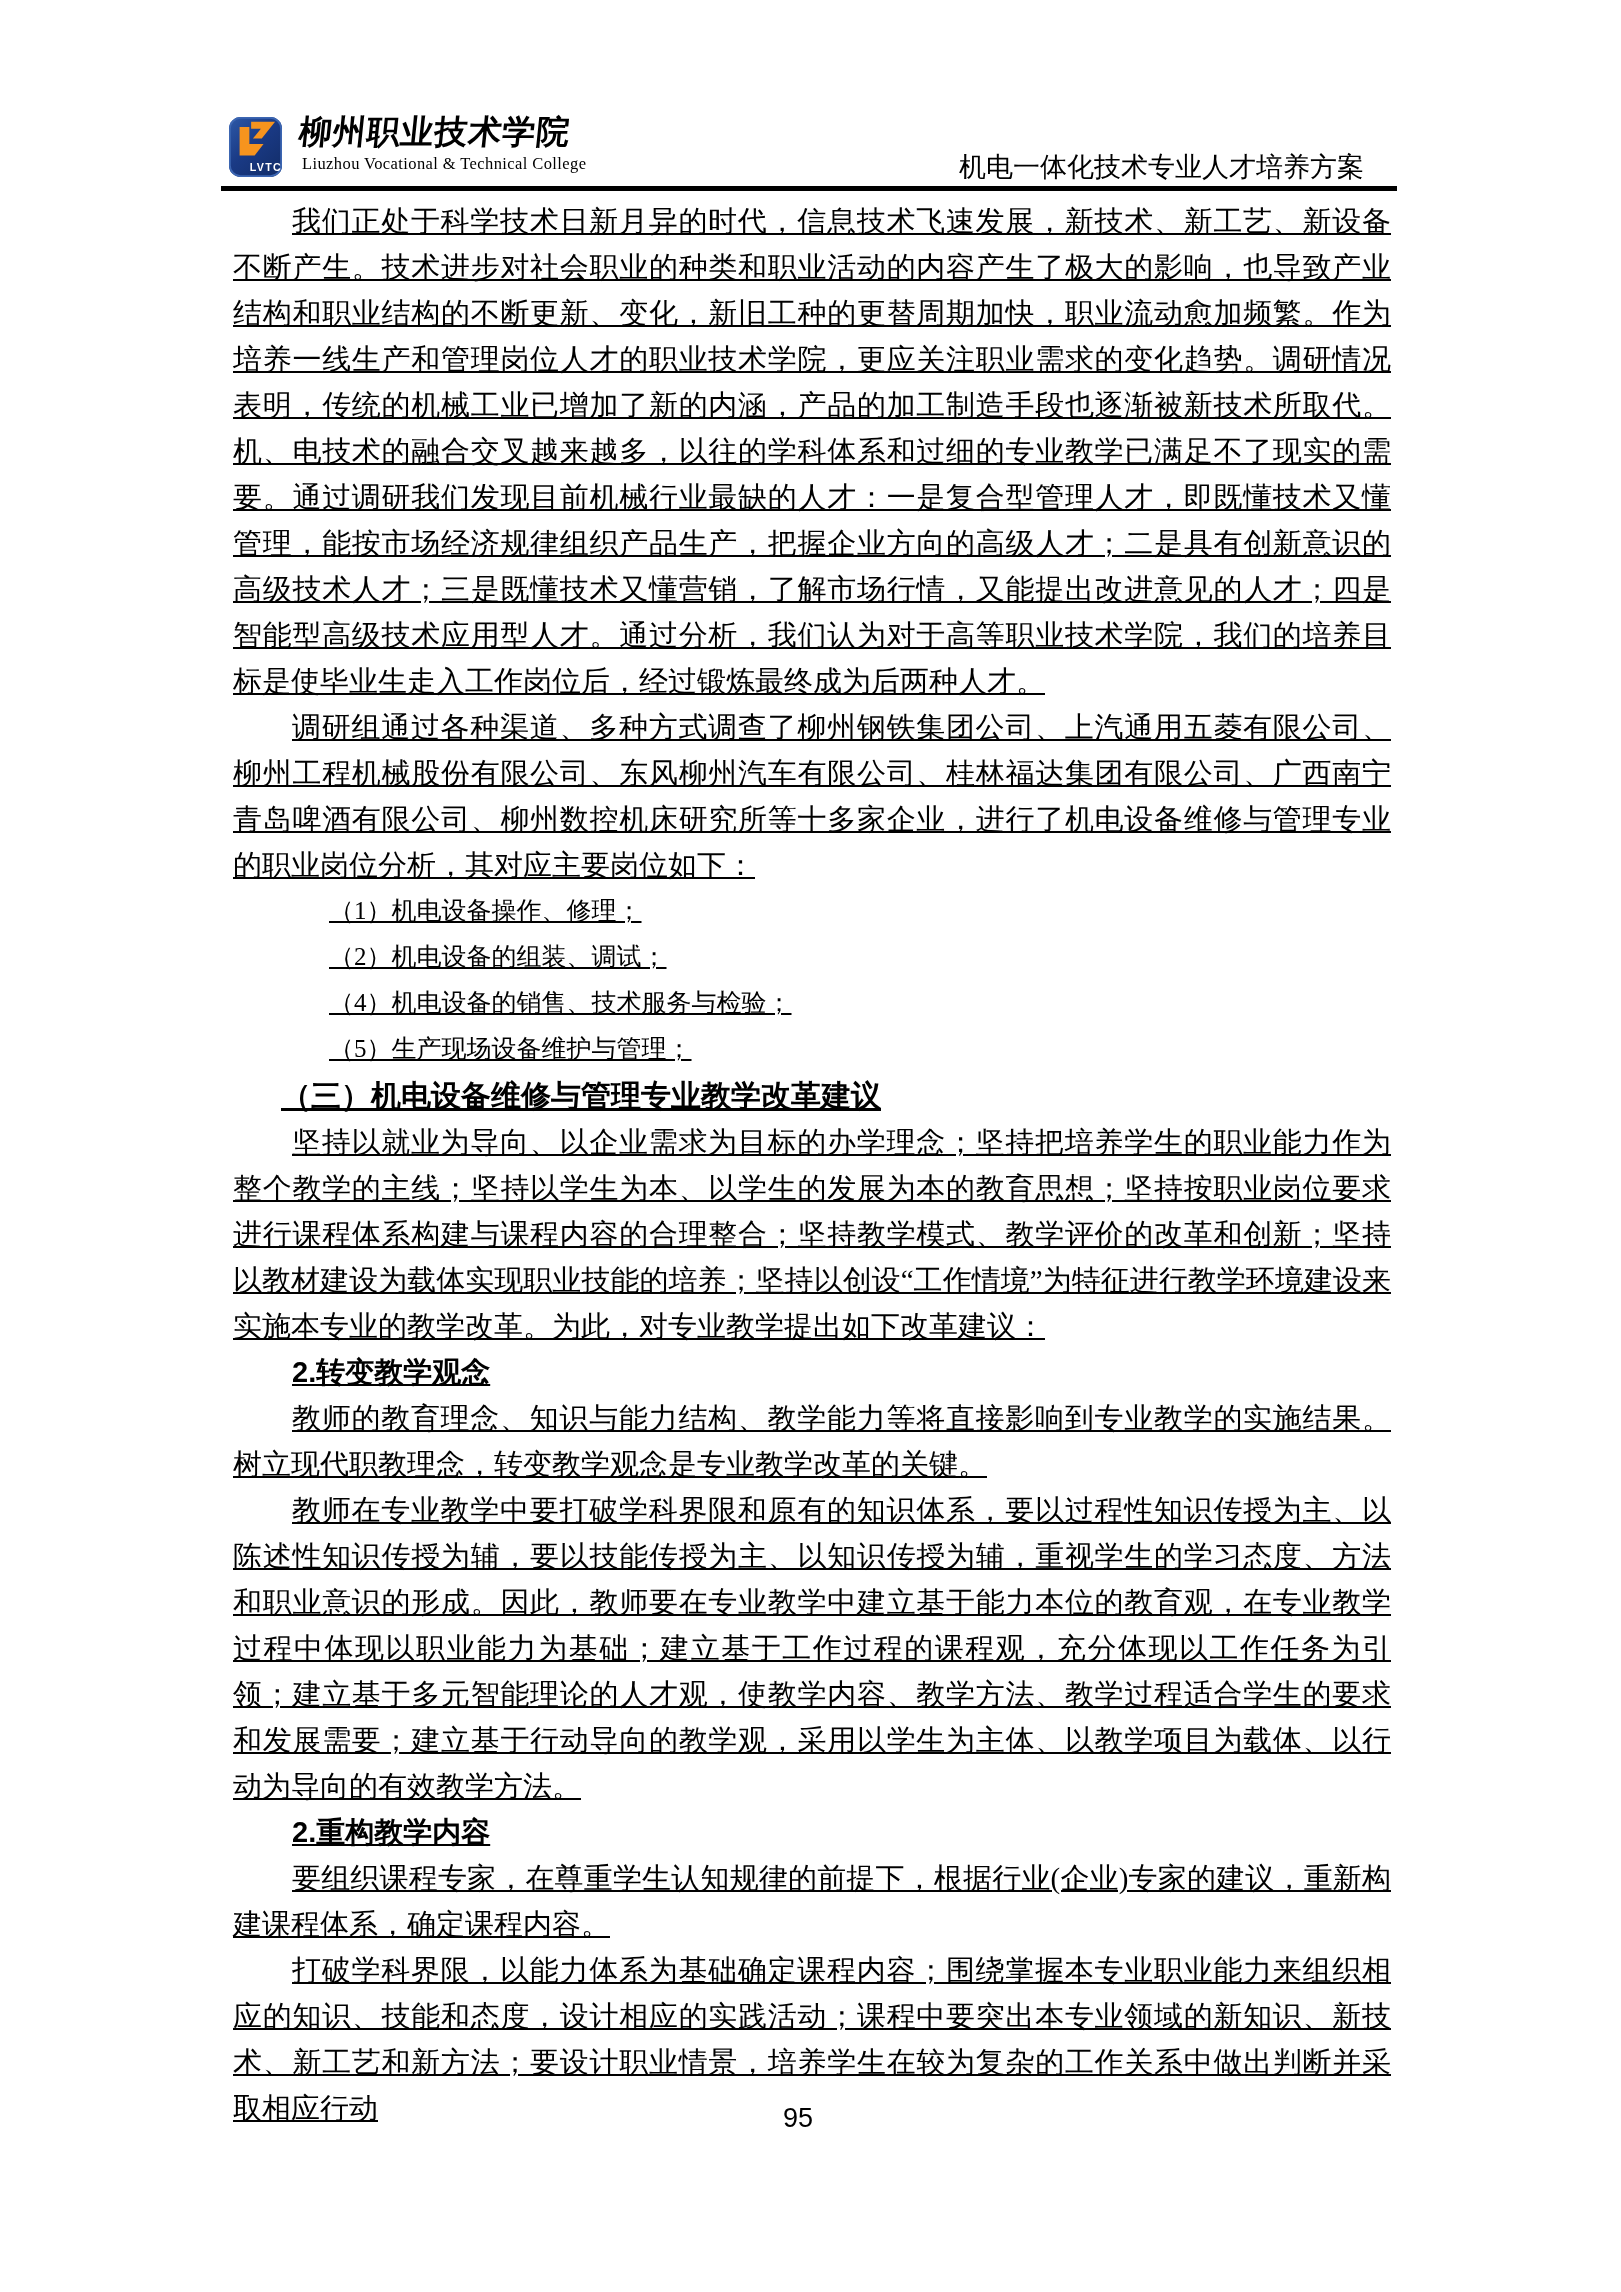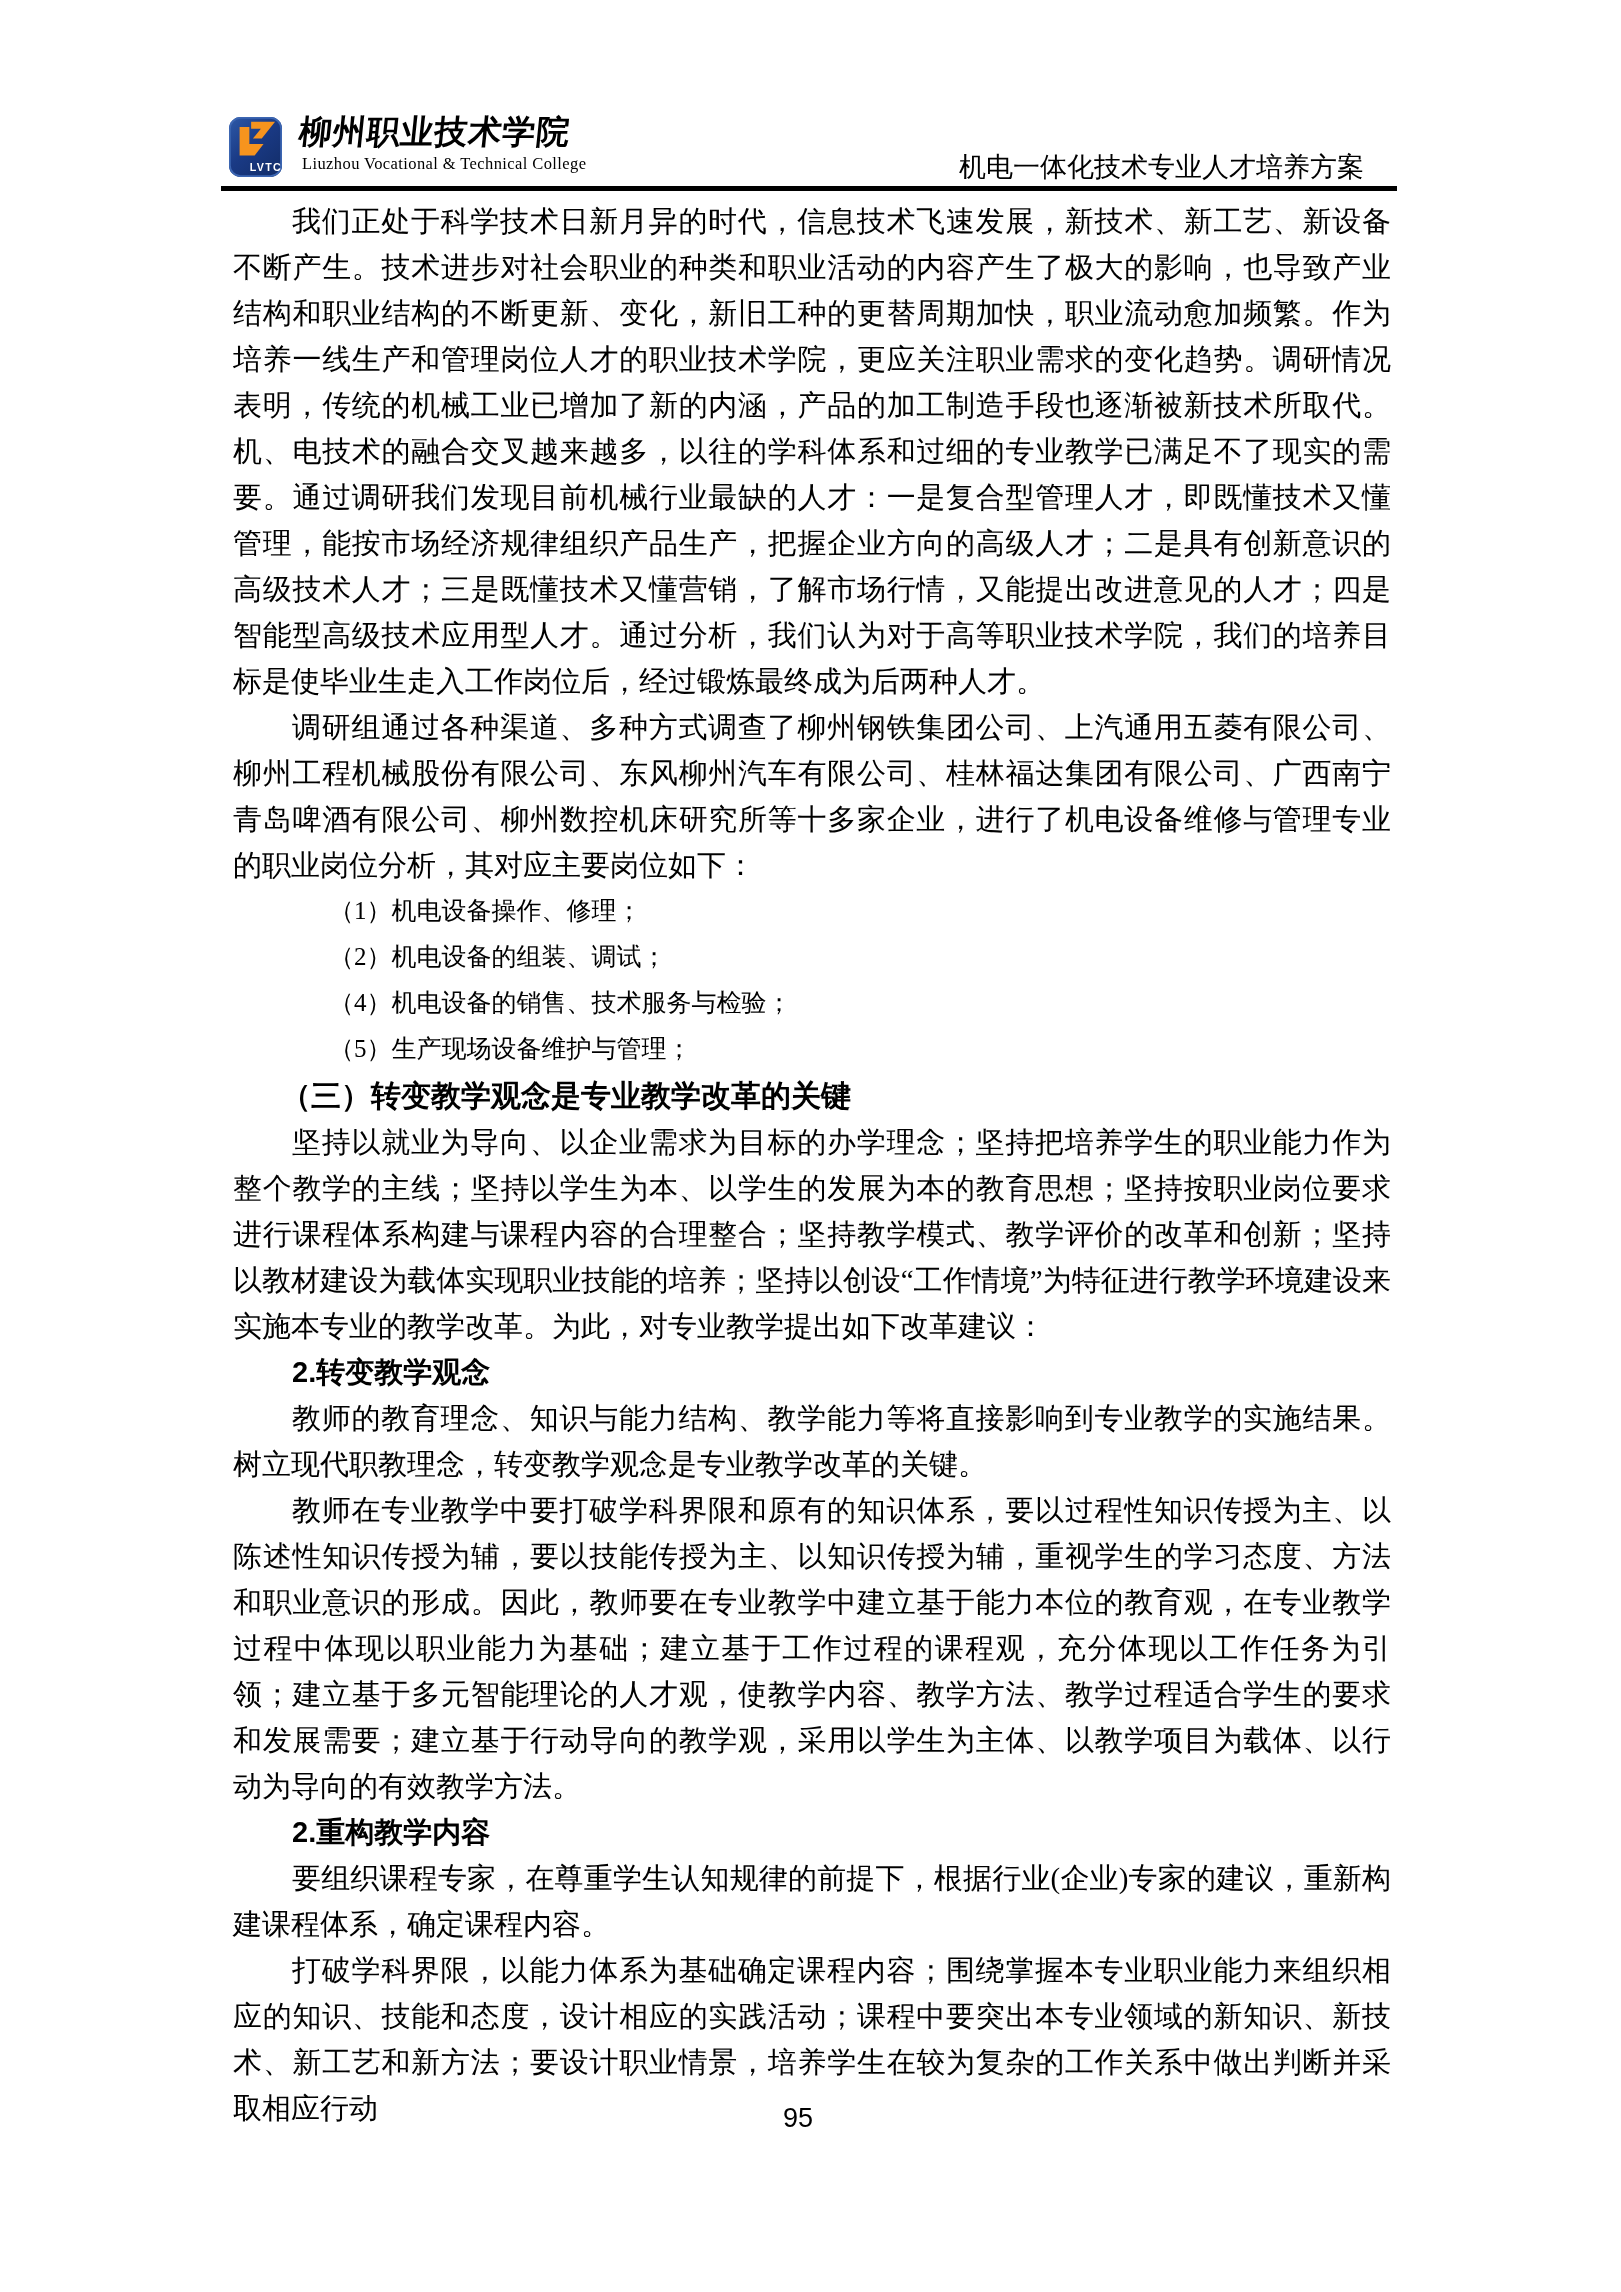--- a/index.html
+++ b/index.html
@@ -54,20 +54,21 @@
   .header-rule {
     position:absolute; left:221px; top:186px;
     width:1176px; height:4.5px;
     background:#000000;
   }
 
   
   .content {
     position:absolute; left:233px; top:198px;
     width:1158px;
+    text-decoration:underline;
   }
   .para {
     margin:0;
     font-size:29px; line-height:46px;
     text-align:justify; text-justify:inter-ideograph;
     text-indent:59px;
   }
   .list-item {
     margin:0;
     font-size:25px; line-height:46px;
@@ -115,21 +116,21 @@
   <div class="doc-title">机电一体化技术专业人才培养方案</div>
   <div class="header-rule"></div>
 
   <div class="content">
     <p class="para">我们正处于科学技术日新月异的时代，信息技术飞速发展，新技术、新工艺、新设备不断产生。技术进步对社会职业的种类和职业活动的内容产生了极大的影响，也导致产业结构和职业结构的不断更新、变化，新旧工种的更替周期加快，职业流动愈加频繁。作为培养一线生产和管理岗位人才的职业技术学院，更应关注职业需求的变化趋势。调研情况表明，传统的机械工业已增加了新的内涵，产品的加工制造手段也逐渐被新技术所取代。机、电技术的融合交叉越来越多，以往的学科体系和过细的专业教学已满足不了现实的需要。通过调研我们发现目前机械行业最缺的人才：一是复合型管理人才，即既懂技术又懂管理，能按市场经济规律组织产品生产，把握企业方向的高级人才；二是具有创新意识的高级技术人才；三是既懂技术又懂营销，了解市场行情，又能提出改进意见的人才；四是智能型高级技术应用型人才。通过分析，我们认为对于高等职业技术学院，我们的培养目标是使毕业生走入工作岗位后，经过锻炼最终成为后两种人才。</p>
     <p class="para">调研组通过各种渠道、多种方式调查了柳州钢铁集团公司、上汽通用五菱有限公司、柳州工程机械股份有限公司、东风柳州汽车有限公司、桂林福达集团有限公司、广西南宁青岛啤酒有限公司、柳州数控机床研究所等十多家企业，进行了机电设备维修与管理专业的职业岗位分析，其对应主要岗位如下：</p>
     <p class="list-item">（1）机电设备操作、修理；</p>
     <p class="list-item">（2）机电设备的组装、调试；</p>
     <p class="list-item">（4）机电设备的销售、技术服务与检验；</p>
     <p class="list-item">（5）生产现场设备维护与管理；</p>
-    <p class="heading-3">（三）转变教学观念是专业教学改革的关键</p>
+    <p class="heading-3">（三）机电设备维修与管理专业教学改革建议</p>
     <p class="para">坚持以就业为导向、以企业需求为目标的办学理念；坚持把培养学生的职业能力作为整个教学的主线；坚持以学生为本、以学生的发展为本的教育思想；坚持按职业岗位要求进行课程体系构建与课程内容的合理整合；坚持教学模式、教学评价的改革和创新；坚持以教材建设为载体实现职业技能的培养；坚持以创设“工作情境”为特征进行教学环境建设来实施本专业的教学改革。为此，对专业教学提出如下改革建议：</p>
     <p class="subhead">2.转变教学观念</p>
     <p class="para">教师的教育理念、知识与能力结构、教学能力等将直接影响到专业教学的实施结果。树立现代职教理念，转变教学观念是专业教学改革的关键。</p>
     <p class="para">教师在专业教学中要打破学科界限和原有的知识体系，要以过程性知识传授为主、以陈述性知识传授为辅，要以技能传授为主、以知识传授为辅，重视学生的学习态度、方法和职业意识的形成。因此，教师要在专业教学中建立基于能力本位的教育观，在专业教学过程中体现以职业能力为基础；建立基于工作过程的课程观，充分体现以工作任务为引领；建立基于多元智能理论的人才观，使教学内容、教学方法、教学过程适合学生的要求和发展需要；建立基于行动导向的教学观，采用以学生为主体、以教学项目为载体、以行动为导向的有效教学方法。</p>
     <p class="subhead">2.重构教学内容</p>
     <p class="para">要组织课程专家，在尊重学生认知规律的前提下，根据行业(企业)专家的建议，重新构建课程体系，确定课程内容。</p>
     <p class="para">打破学科界限，以能力体系为基础确定课程内容；围绕掌握本专业职业能力来组织相应的知识、技能和态度，设计相应的实践活动；课程中要突出本专业领域的新知识、新技术、新工艺和新方法；要设计职业情景，培养学生在较为复杂的工作关系中做出判断并采取相应行动</p>
   </div>
 
   <div class="page-number">95</div>

